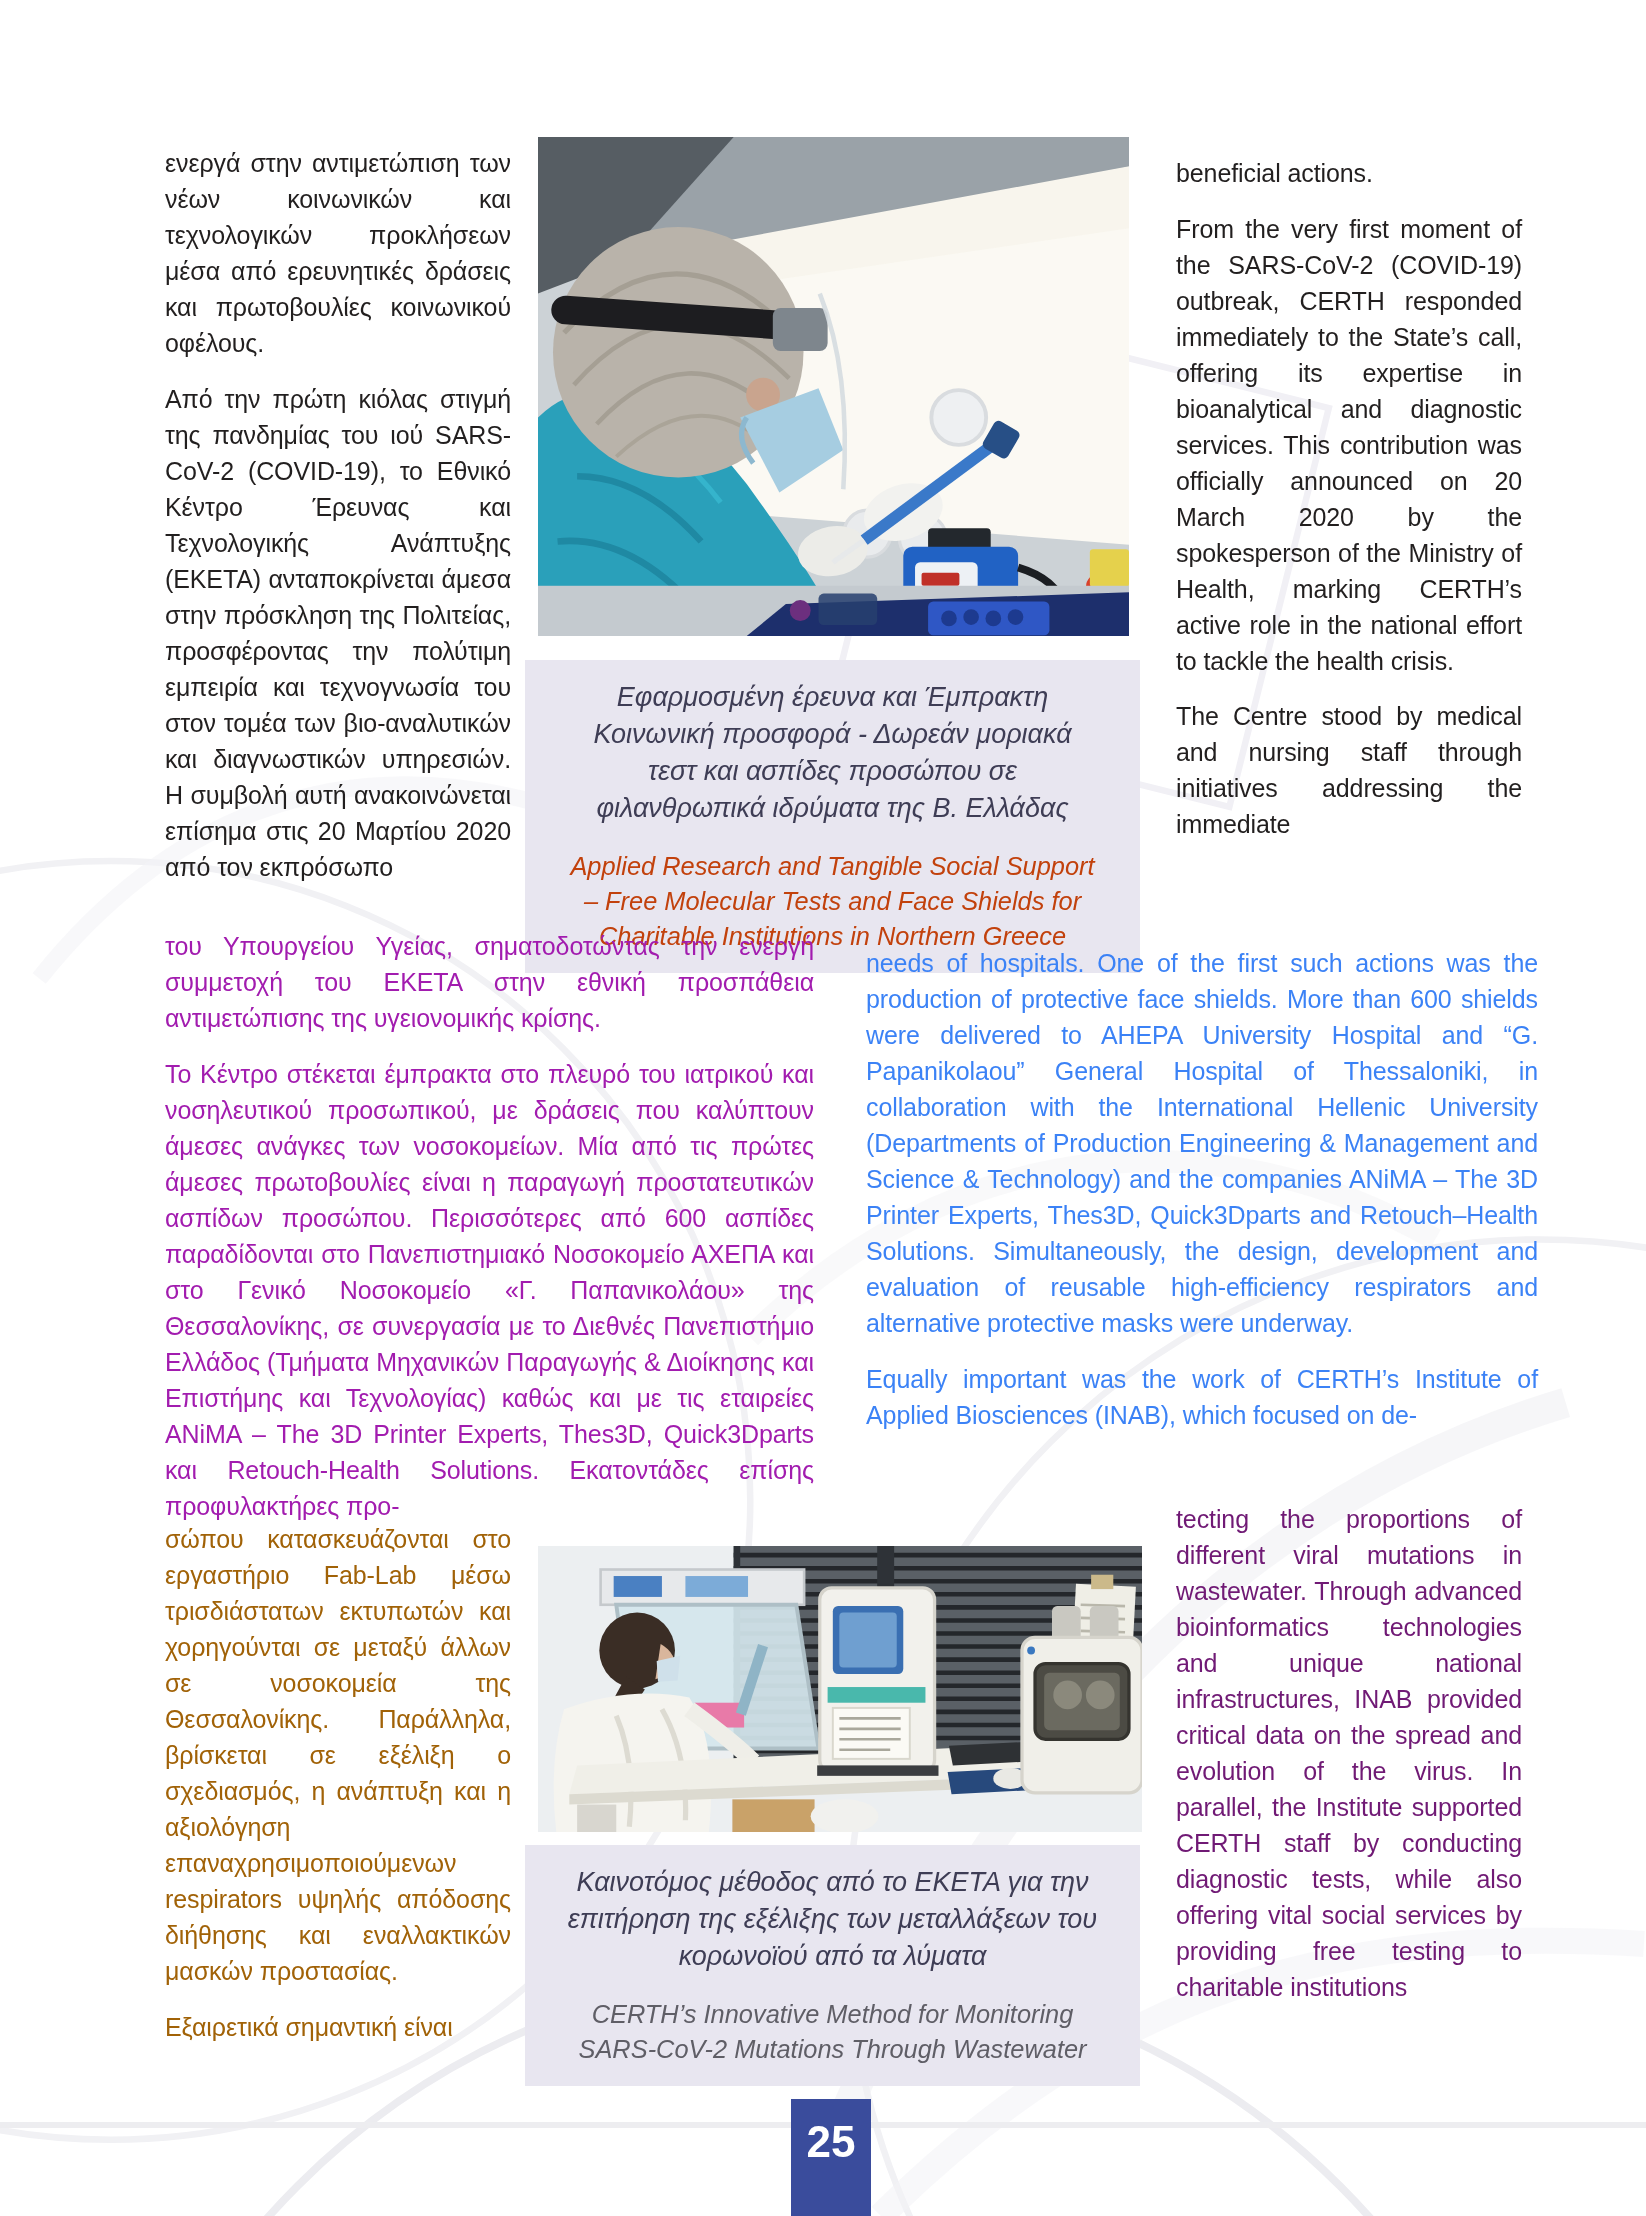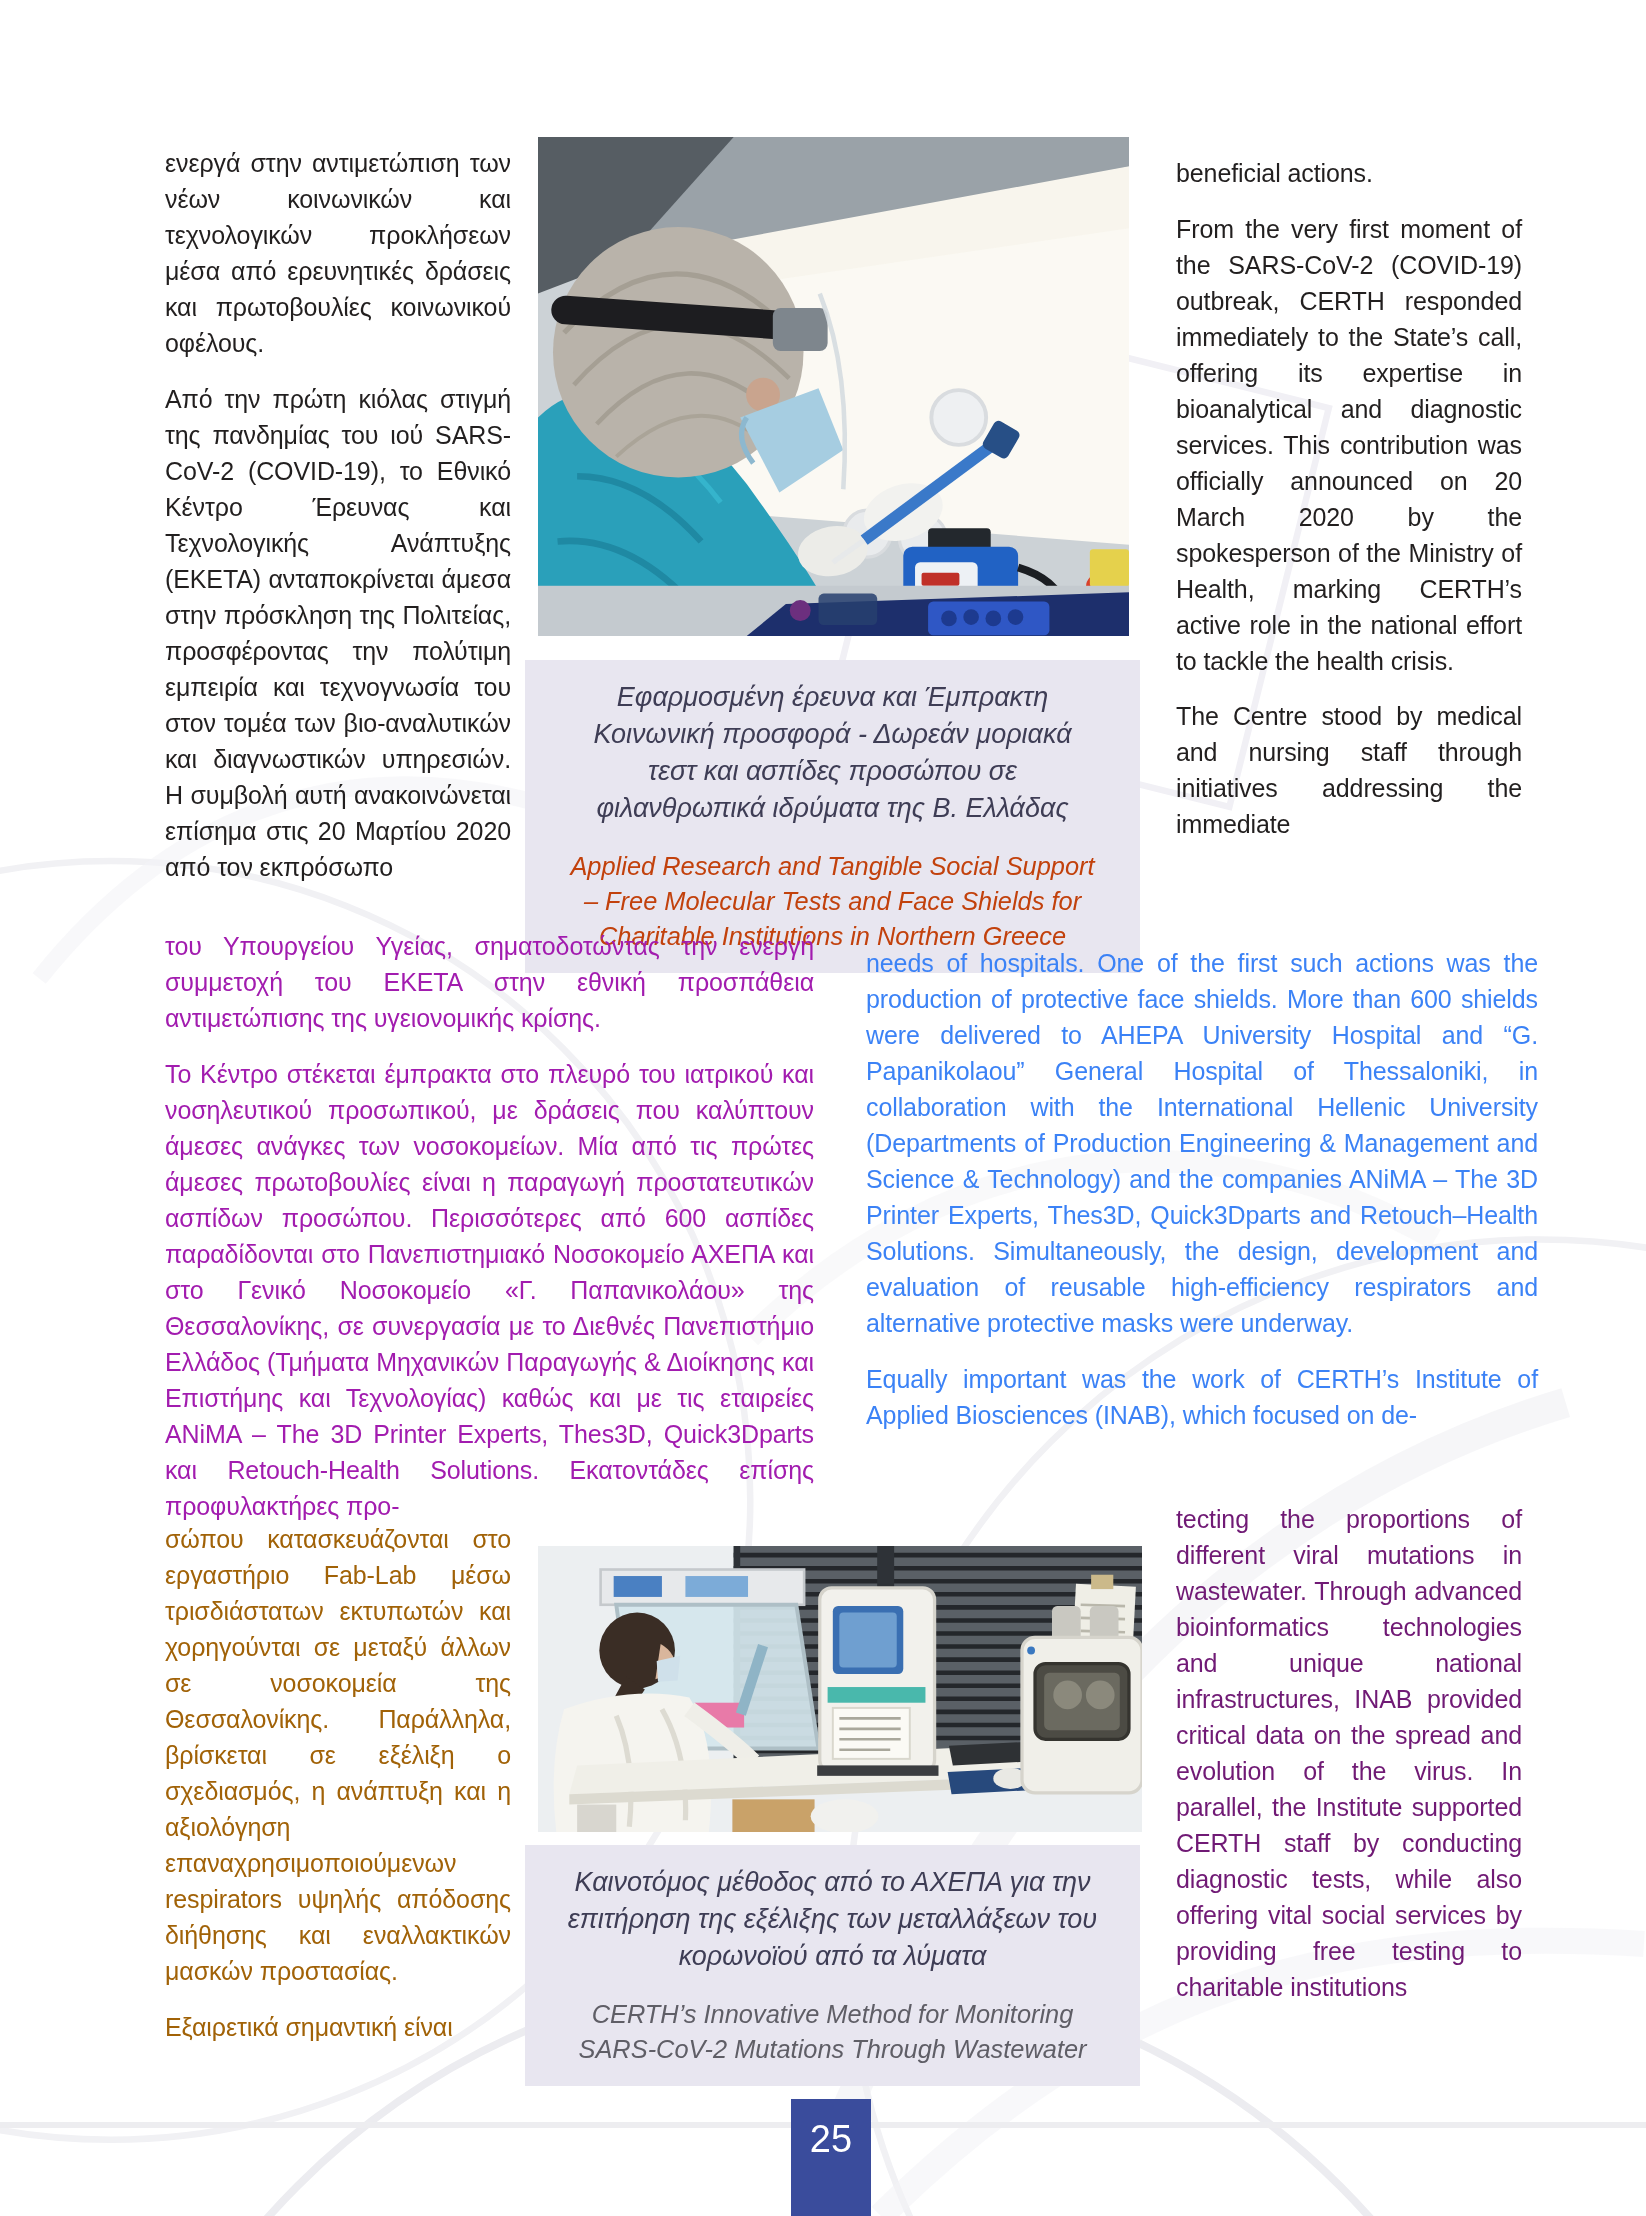--- a/index.html
+++ b/index.html
@@ -51,23 +51,23 @@
     position:absolute;z-index:2;
     left:791px;top:2099px;
     width:80px;height:117px;
     background:#3a4c9c;
     text-align:center;
     box-sizing:border-box;
     padding-top:21px;
   }
   .page-number{
     color:#ffffff;
-    font-size:38px;
+    font-size:44px;
     line-height:1;
-    font-weight:normal;
+    font-weight:bold;
   }
   .band{
     position:absolute;z-index:0;
     left:0;top:2122px;width:1646px;height:5.9px;
     background:#ededf0;
   }
 </style>
 </head>
 <body>
 
@@ -279,21 +279,21 @@
       <circle cx="862" cy="228" r="22" fill="#8b897c"></circle>
       <circle cx="756" cy="160" r="6" fill="#3a78c0"></circle>
 
       <rect x="298" y="388" width="126" height="50" fill="#c9a269"></rect>
       <ellipse cx="470" cy="414" rx="52" ry="26" fill="#f1f1ee"></ellipse>
       <rect x="60" y="396" width="60" height="42" fill="#d8d6cf"></rect>
     </svg>
   </div>
 
   <div class="caption-box" style="left: 525px; top: 1845px; width: 615px; background: rgb(232, 230, 240);">
-    <p class="caption-greek" lang="el" style="color: rgb(62, 61, 85);">Καινοτόμος μέθοδος από το ΑΧΕΠΑ για την επιτήρηση της εξέλιξης των μεταλλάξεων του κορωνοϊού από τα λύματα</p>
+    <p class="caption-greek" lang="el" style="color: rgb(62, 61, 85);">Καινοτόμος μέθοδος από το ΕΚΕΤΑ για την επιτήρηση της εξέλιξης των μεταλλάξεων του κορωνοϊού από τα λύματα</p>
     <p class="caption-english" lang="en" style="color: rgb(95, 94, 102);">CERTH’s Innovative Method for Monitoring SARS-CoV-2 Mutations Through Wastewater</p>
   </div>
 
   <div class="page-number-box" style="background: rgb(58, 76, 156);">
     <span class="page-number">25</span>
   </div>
 
 </div>
 
 

